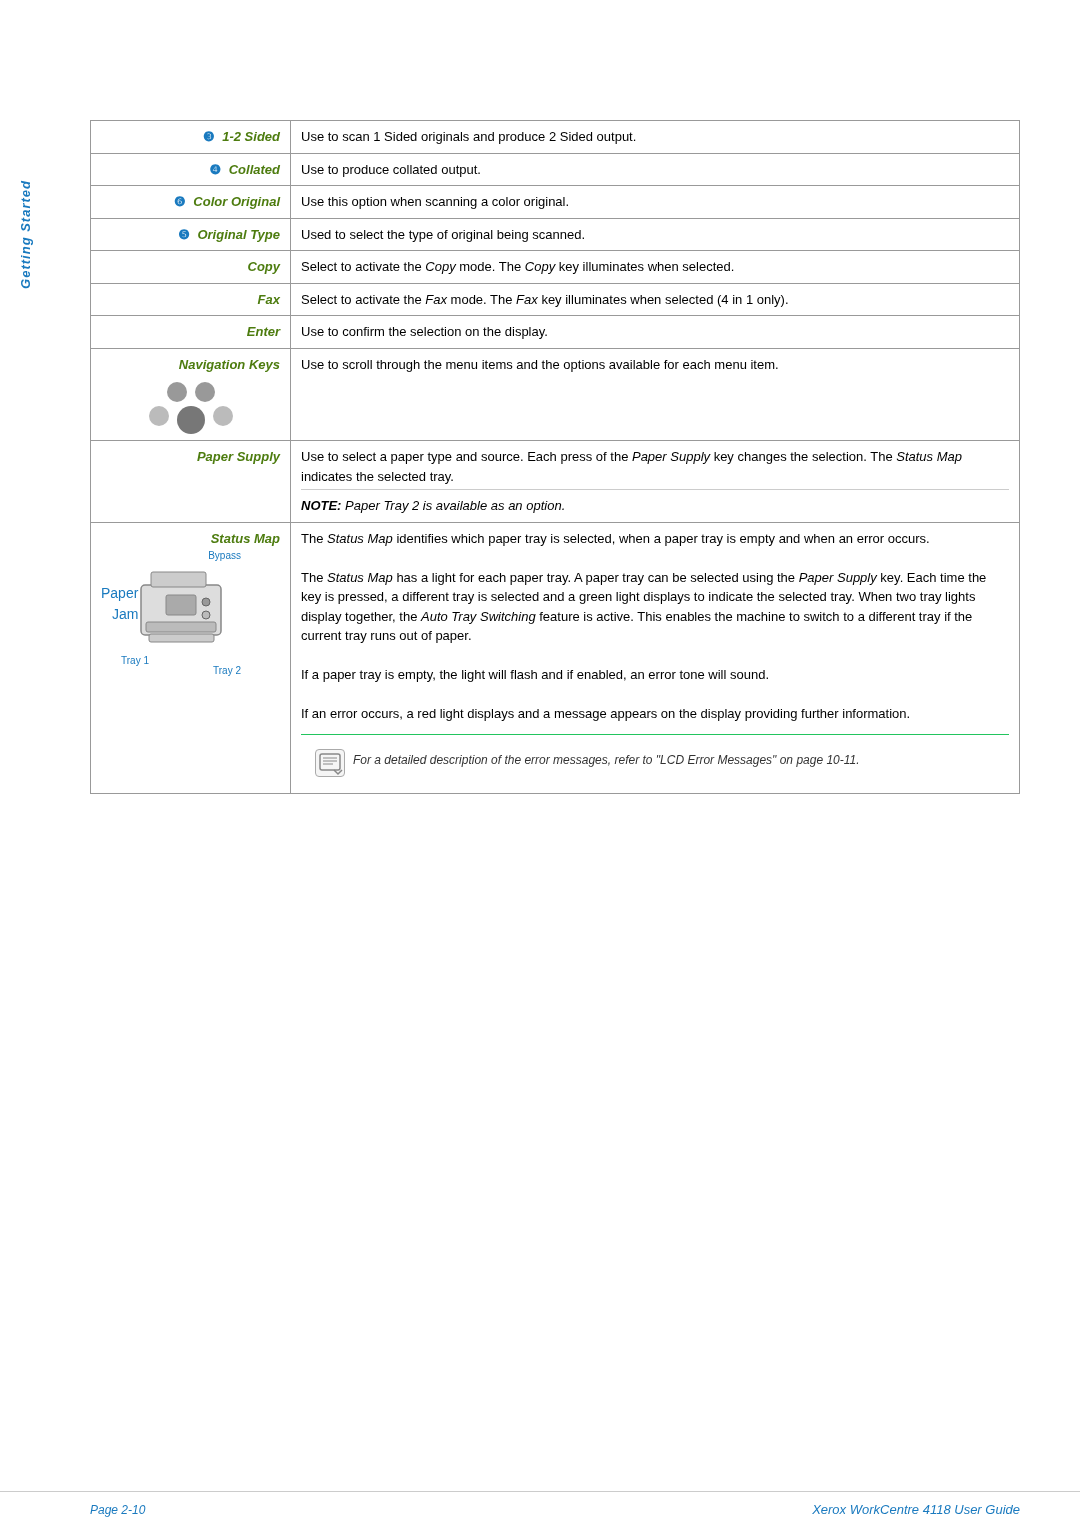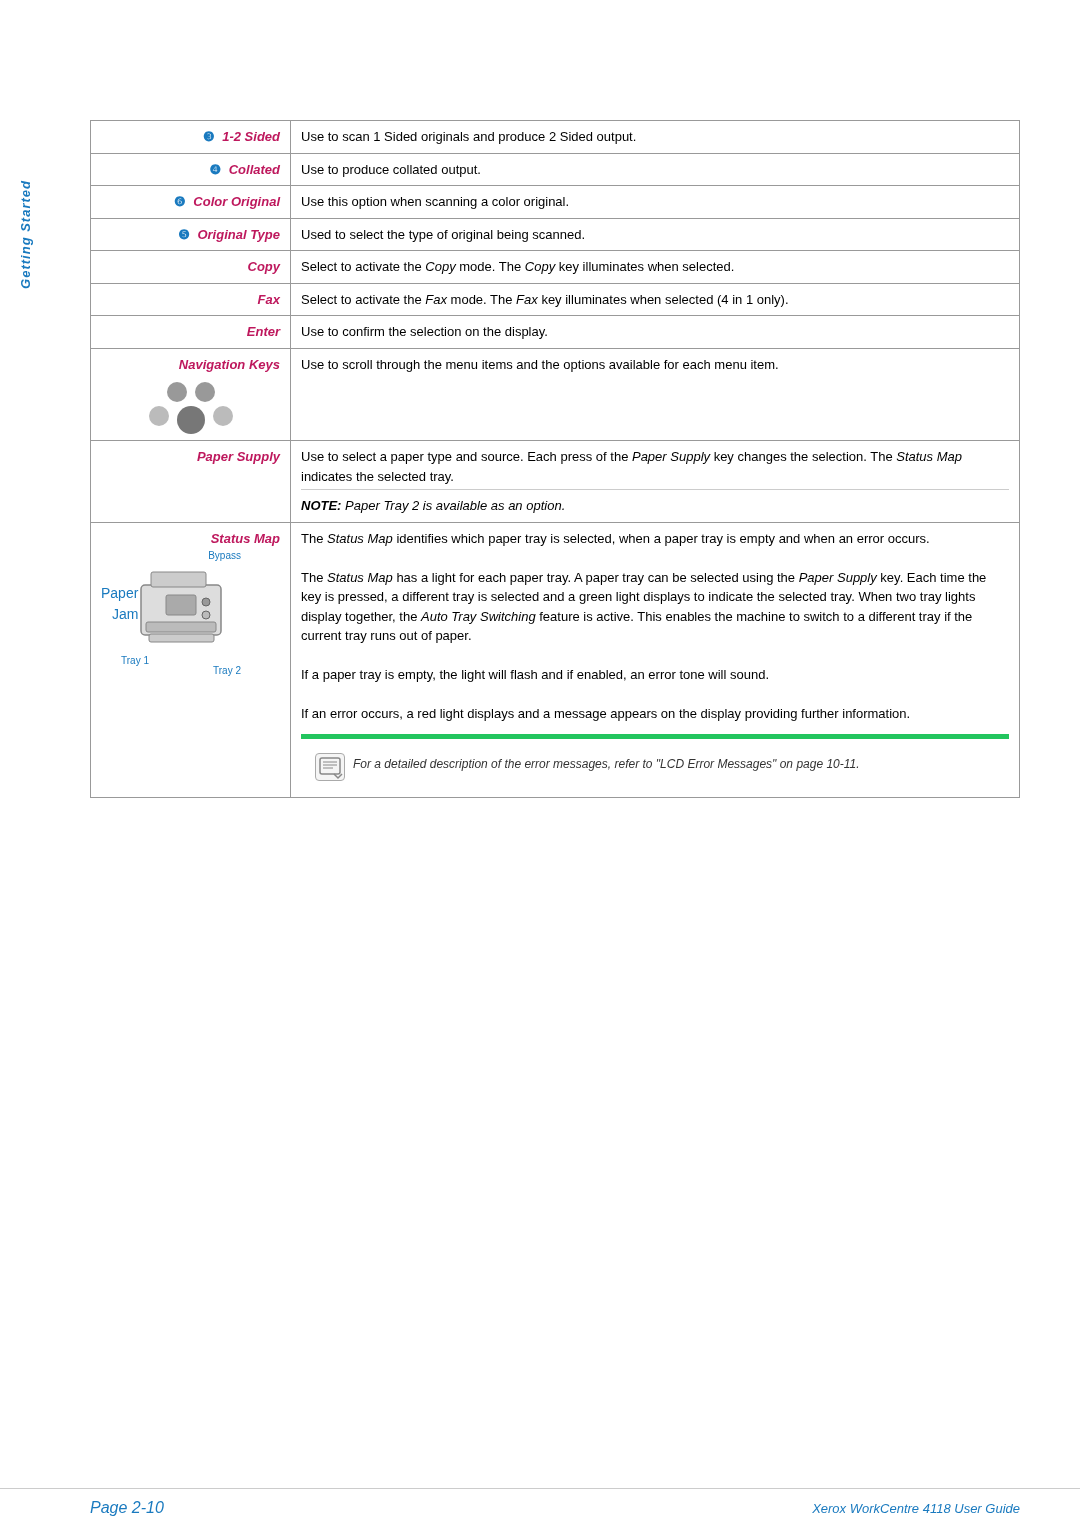--- a/index.html
+++ b/index.html
@@ -53,21 +53,21 @@
       line-height: 1.5;
     }
 
     .left-cell {
       width: 200px;
       text-align: right;
       padding-right: 14px;
     }
 
     .key-label {
-      color: #be185d;
+      color: #4d7c0f;
       font-weight: bold;
       font-style: italic;
     }
 
     .bullet-num {
       color: #1a7abf;
       font-weight: bold;
       margin-right: 4px;
     }
 
@@ -163,21 +163,21 @@
       display: flex;
       justify-content: space-between;
       align-items: center;
       padding: 10px 60px 10px 90px;
       border-top: 1px solid #ccc;
       margin-top: auto;
     }
 
     .footer-left {
       color: #1a7abf;
-      font-size: 16px;
+      font-size: 12px;
       font-style: italic;
     }
 
     .footer-right {
       color: #1a7abf;
       font-size: 13px;
       font-style: italic;
     }
 
     .combined-note-row {
@@ -326,21 +326,21 @@
             </div>
           </td>
           <td class="right-cell">
             <p>The <span class="italic-text">Status Map</span> identifies which paper tray is selected, when a paper tray is empty and when an error occurs.</p>
             <br>
             <p>The <span class="italic-text">Status Map</span> has a light for each paper tray. A paper tray can be selected using the <span class="italic-text">Paper Supply</span> key. Each time the key is pressed, a different tray is selected and a green light displays to indicate the selected tray. When two tray lights display together, the <span class="italic-text">Auto Tray Switching</span> feature is active. This enables the machine to switch to a different tray if the current tray runs out of paper.</p>
             <br>
             <p>If a paper tray is empty, the light will flash and if enabled, an error tone will sound.</p>
             <br>
             <p>If an error occurs, a red light displays and a message appears on the display providing further information.</p>
-            <div style="border-top:5px solid #22c55e; margin-top:10px; padding-top:8px;">
+            <div style="border-top:1px solid #22c55e; margin-top:10px; padding-top:8px;">
               <div class="combined-note-row">
                 <span style="display:inline-block; min-width:28px; height:28px; border:1.5px solid #aaa; border-radius:4px; margin-right:8px; vertical-align:middle; position:relative; top:-2px; background:#f5f5f5;">
                   <svg width="28" height="28" viewBox="0 0 28 28">
                     <rect x="4" y="4" width="20" height="16" rx="2" fill="none" stroke="#888" stroke-width="1.5"></rect>
                     <line x1="7" y1="8" x2="21" y2="8" stroke="#888" stroke-width="1"></line>
                     <line x1="7" y1="11" x2="21" y2="11" stroke="#888" stroke-width="1"></line>
                     <line x1="7" y1="14" x2="17" y2="14" stroke="#888" stroke-width="1"></line>
                     <path d="M18 20 L22 24 L26 20" fill="none" stroke="#888" stroke-width="1.5"></path>
                   </svg>
                 </span>

